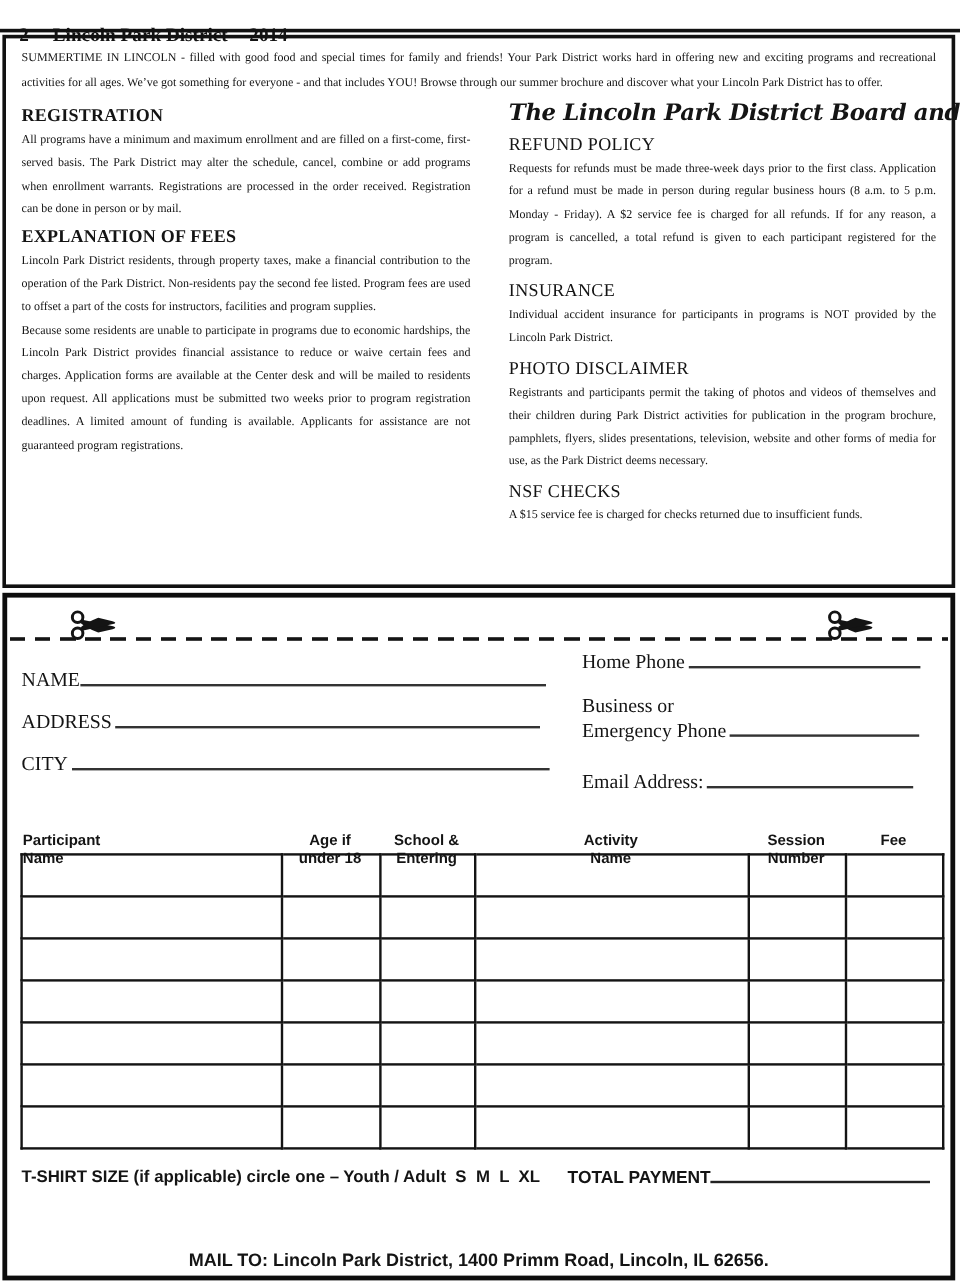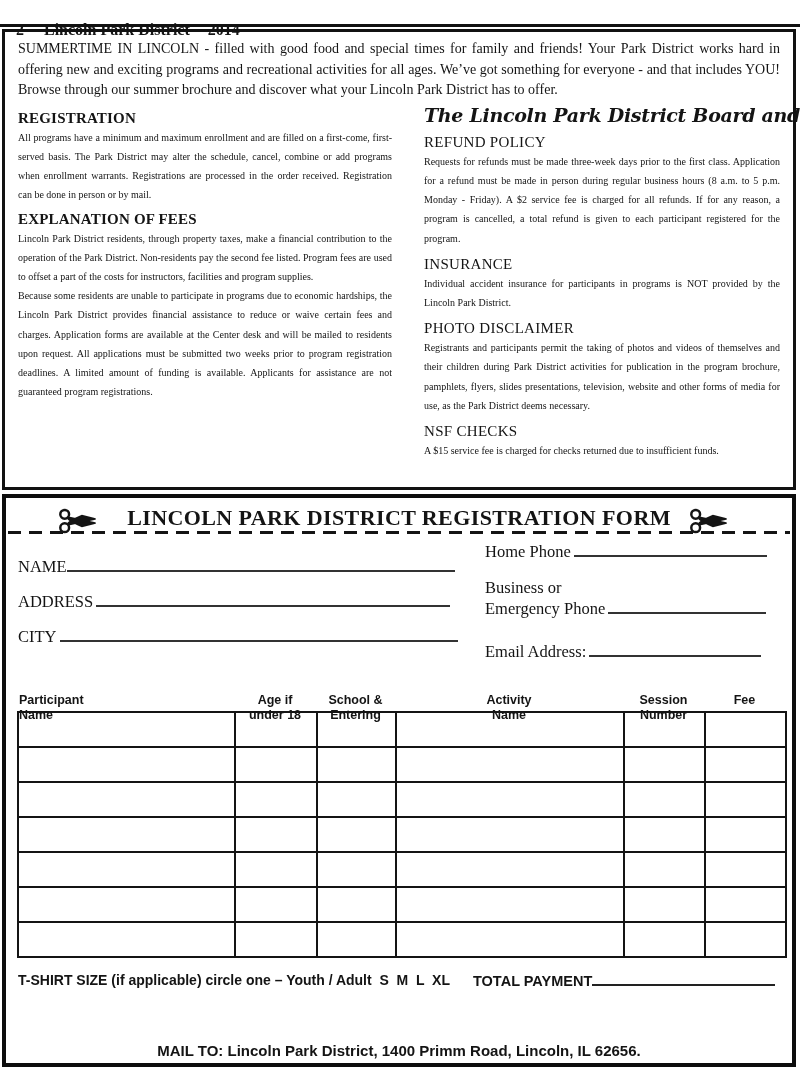--- a/index.html
+++ b/index.html
@@ -24,21 +24,21 @@
   .top-rule { position: absolute; top: 24px; left: 0; width: 800px; height: 3px; background: #111; }
 
   
   .main-box {
     position: absolute; top: 29px; left: 2px;
     width: 794px; height: 461px;
     border: 3px solid #111;
     padding: 7px 13px 4px 13px;
   }
   .intro {
-    font-size: 14px; line-height: 20.6px;
+    font-size: 10px; line-height: 20.6px;
     text-align: justify;
     margin-bottom: 3px;
   }
   .columns { display: flex; }
   .col-left  { width: 376px; margin-right: 32px; }
   .col-right { width: 356px; }
   .col-left h3 {
     font-size: 15px; font-weight: bold;
     margin: 6px 0 1px 0; letter-spacing: 0.2px;
   }
@@ -158,21 +158,20 @@
       <p>Individual accident insurance for participants in programs is NOT provided by the Lincoln Park District.</p>
       <h3>PHOTO DISCLAIMER</h3>
       <p>Registrants and participants permit the taking of photos and videos of themselves and their children during Park District activities for publication in the program brochure, pamphlets, flyers, slides presentations, television, website and other forms of media for use, as the Park District deems necessary.</p>
       <h3>NSF CHECKS</h3>
       <p>A $15 service fee is charged for checks returned due to insufficient funds.</p>
     </div>
   </div>
 </div>
 
 <div class="form-box">
-  <div class="form-title">LINCOLN PARK DISTRICT REGISTRATION FORM</div>
 
   <span class="scissors left">
     <svg width="42" height="27" viewBox="0 0 44 28">
       <circle cx="7" cy="7.5" r="4.6" fill="none" stroke="#141414" stroke-width="2.6"></circle>
       <circle cx="7" cy="21.5" r="4.6" fill="none" stroke="#141414" stroke-width="2.6"></circle>
       <path fill="#141414" d="M10 9.5 L38 15.5 Q42 16.8 37.5 18 L25 21 Q15 17 10 13 Z"></path>
       <path fill="#141414" d="M10 19.5 L38 13.5 Q42 12.2 37.5 11 L25 8 Q15 12 10 16 Z"></path>
     </svg>
   </span>
   <span class="scissors right">

